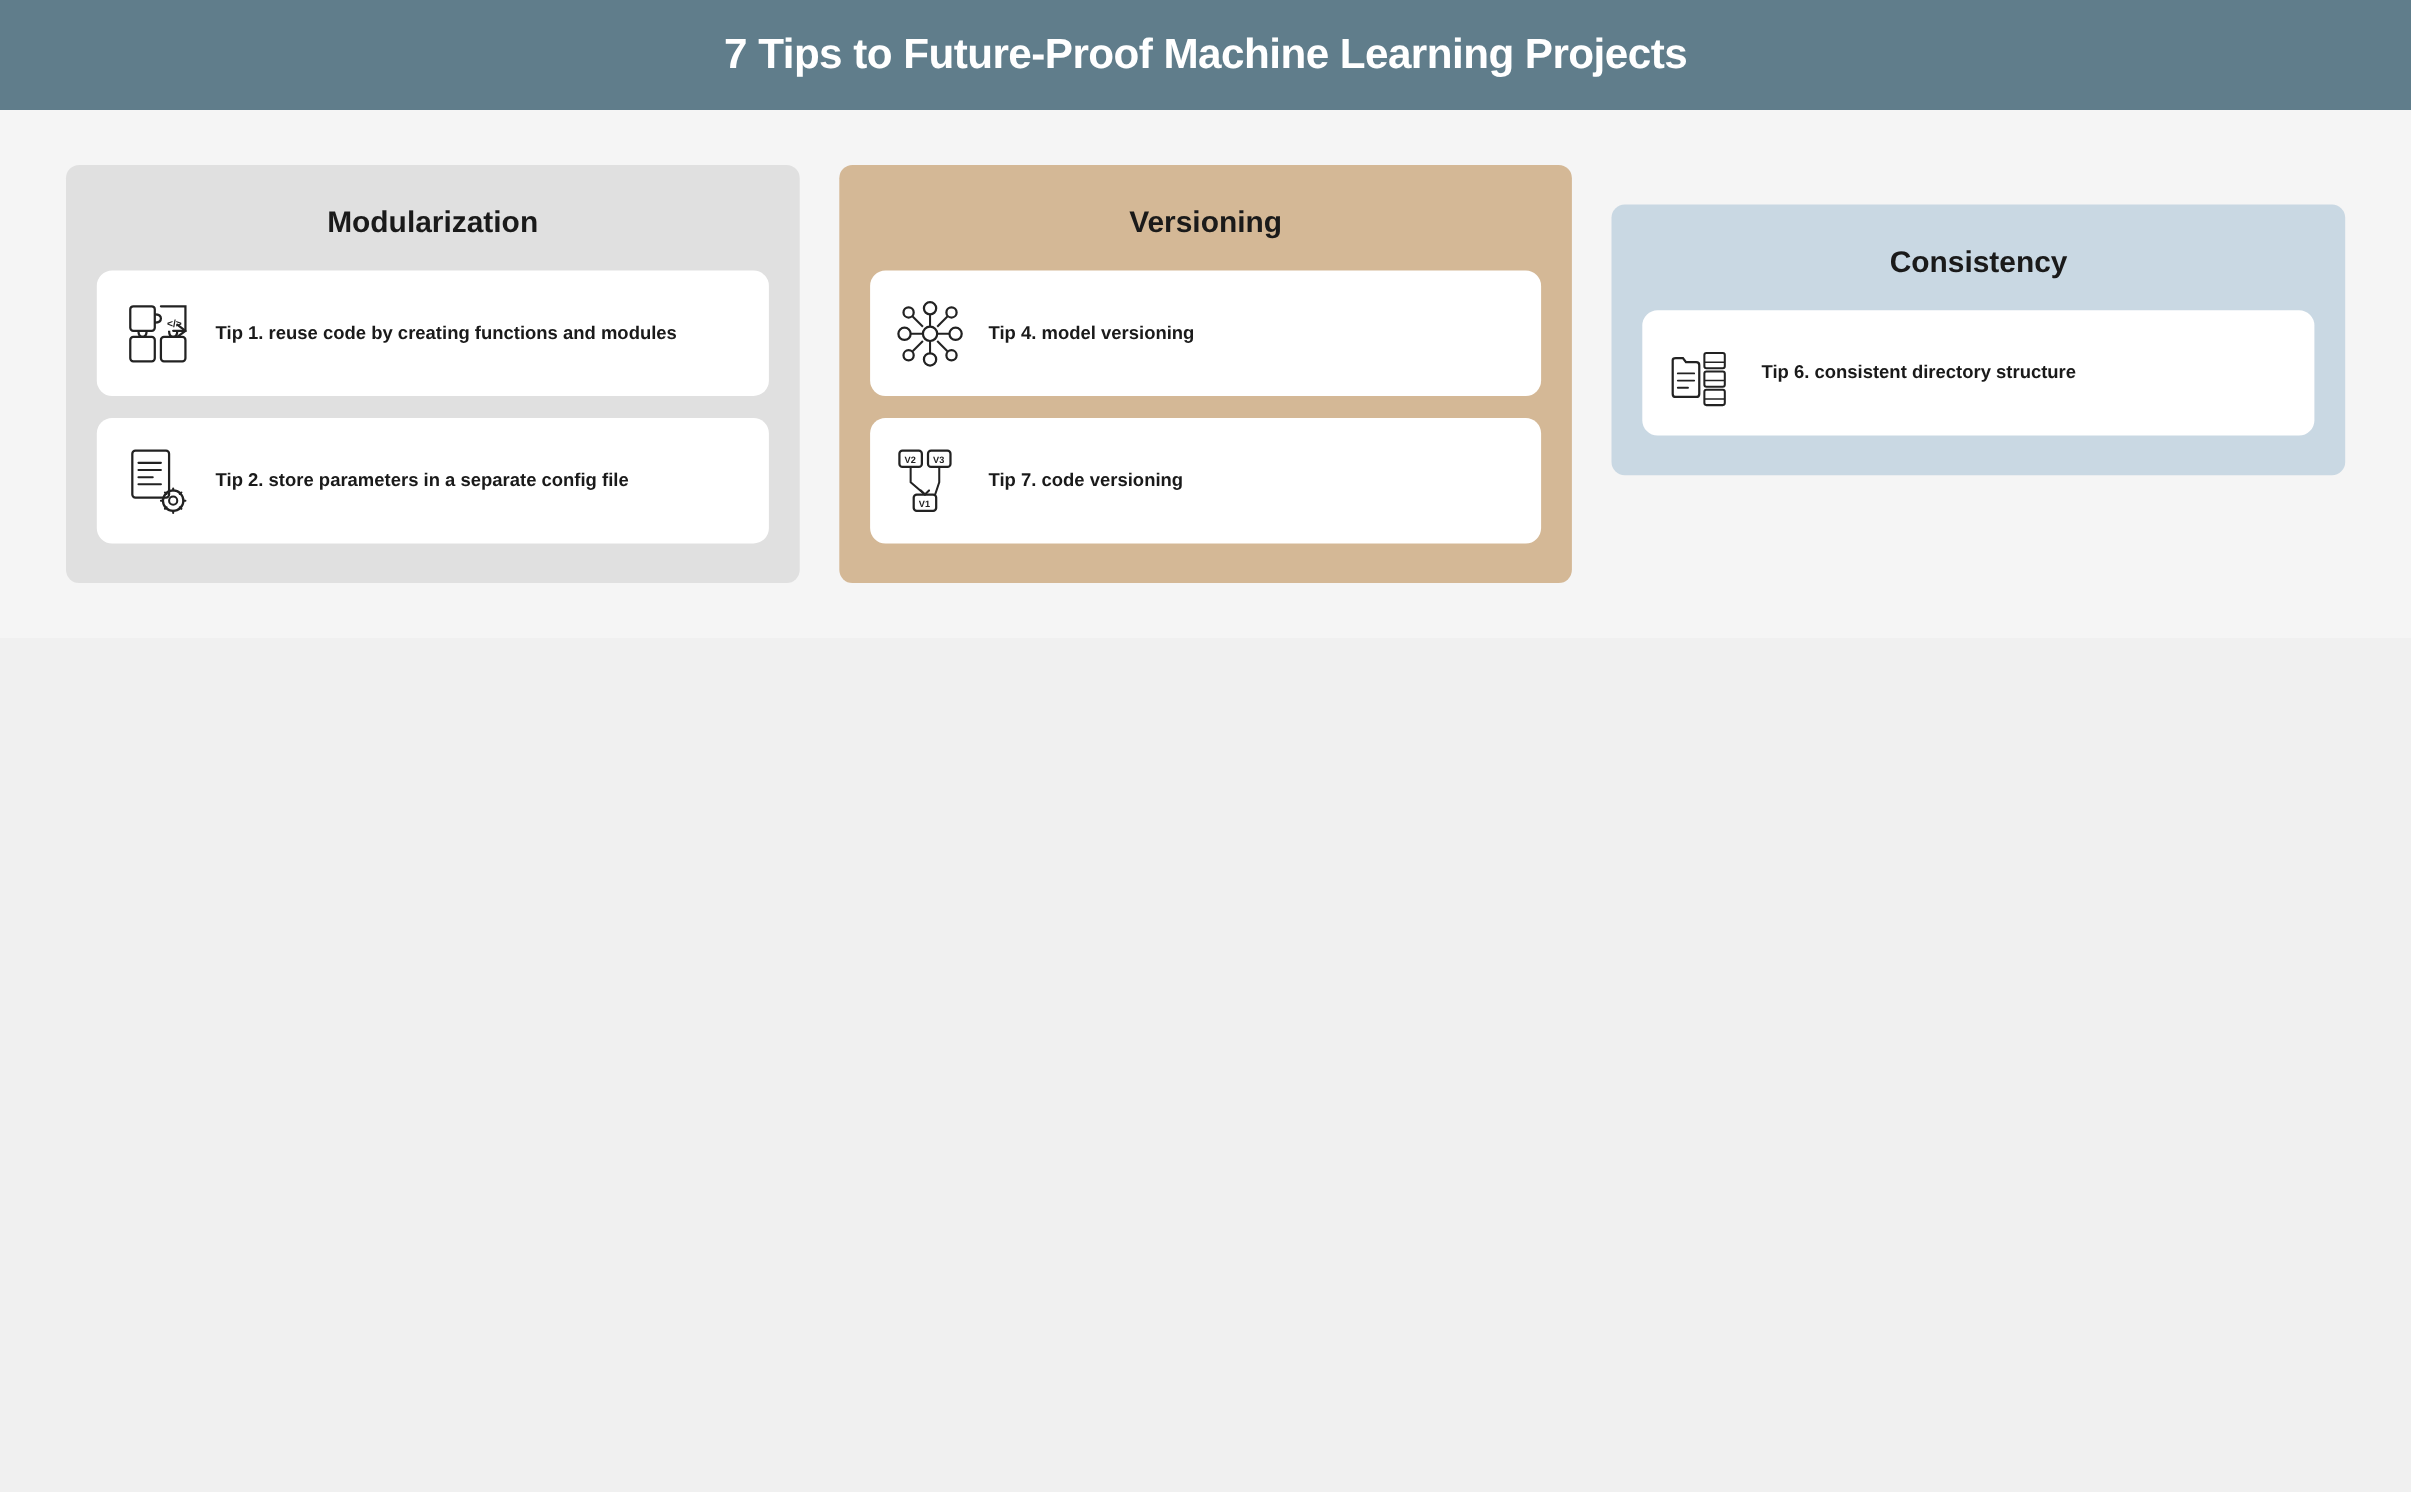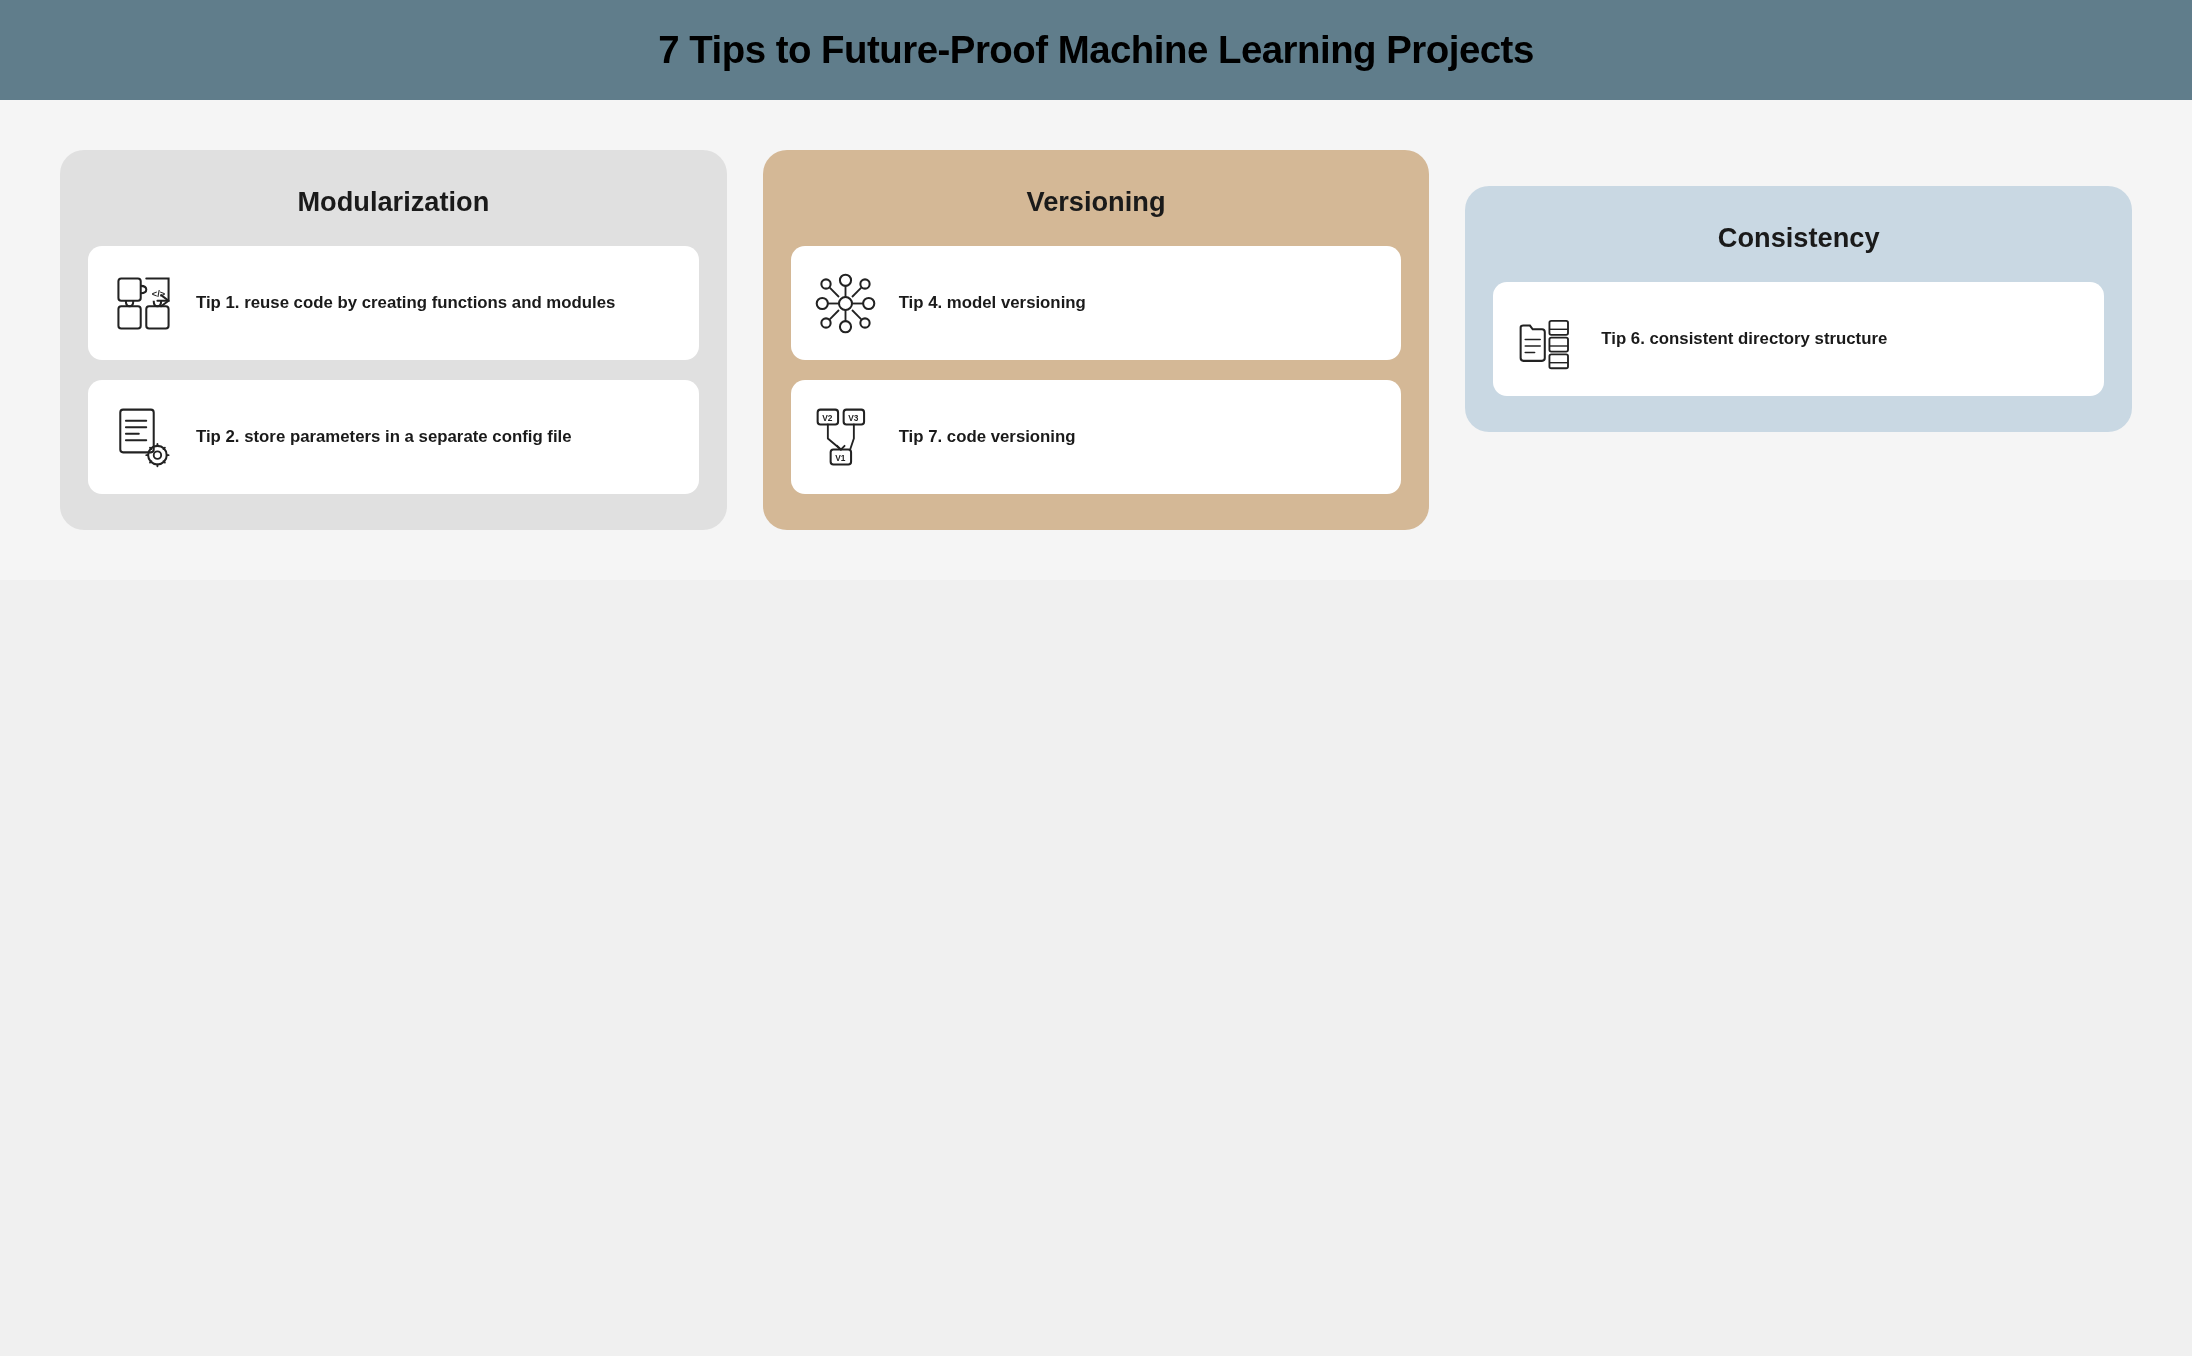--- a/index.html
+++ b/index.html
@@ -10,38 +10,38 @@
       min-height: 100vh;
     }
 
     .header {
       background: #607d8b;
       padding: 28px 40px;
       text-align: center;
     }
 
     .header h1 {
-      color: #000000;
+      color: #ffffff;
       font-size: 2.4em;
       font-weight: 800;
       letter-spacing: -0.5px;
     }
 
     .main-content {
       padding: 50px 60px;
       display: flex;
       gap: 36px;
       justify-content: center;
       align-items: flex-start;
       background: #f5f5f5;
     }
 
     .category-card {
       flex: 1;
-      border-radius: 24px;
+      border-radius: 12px;
       padding: 36px 28px;
       display: flex;
       flex-direction: column;
       gap: 0;
     }
 
     .category-card.modularization {
       background: #e0e0e0;
     }
 

